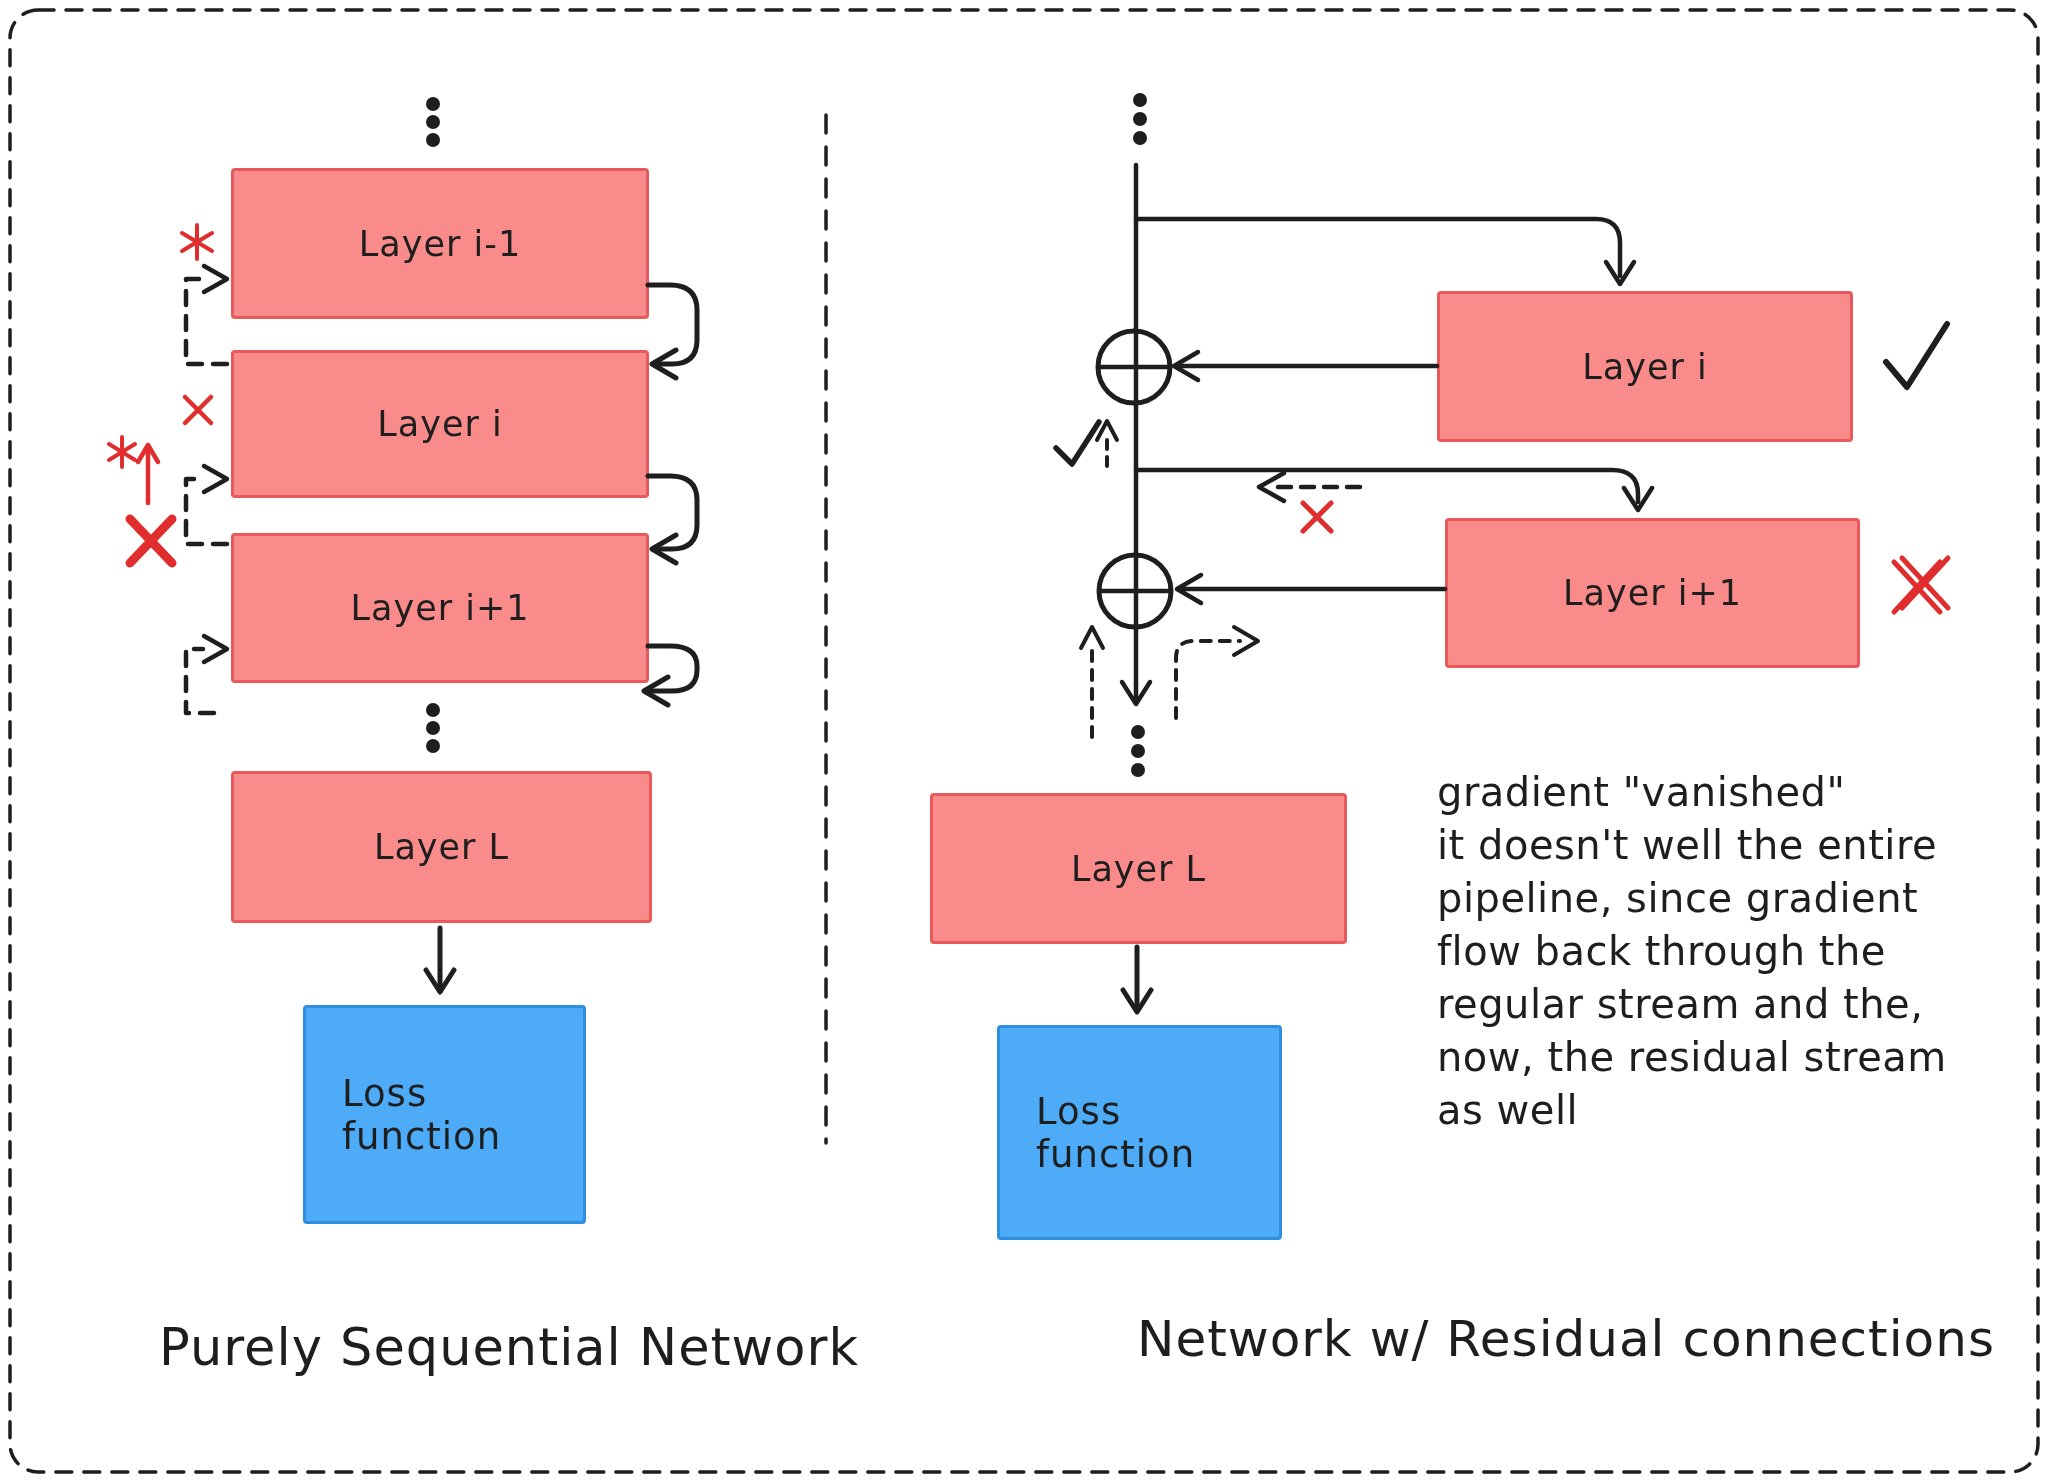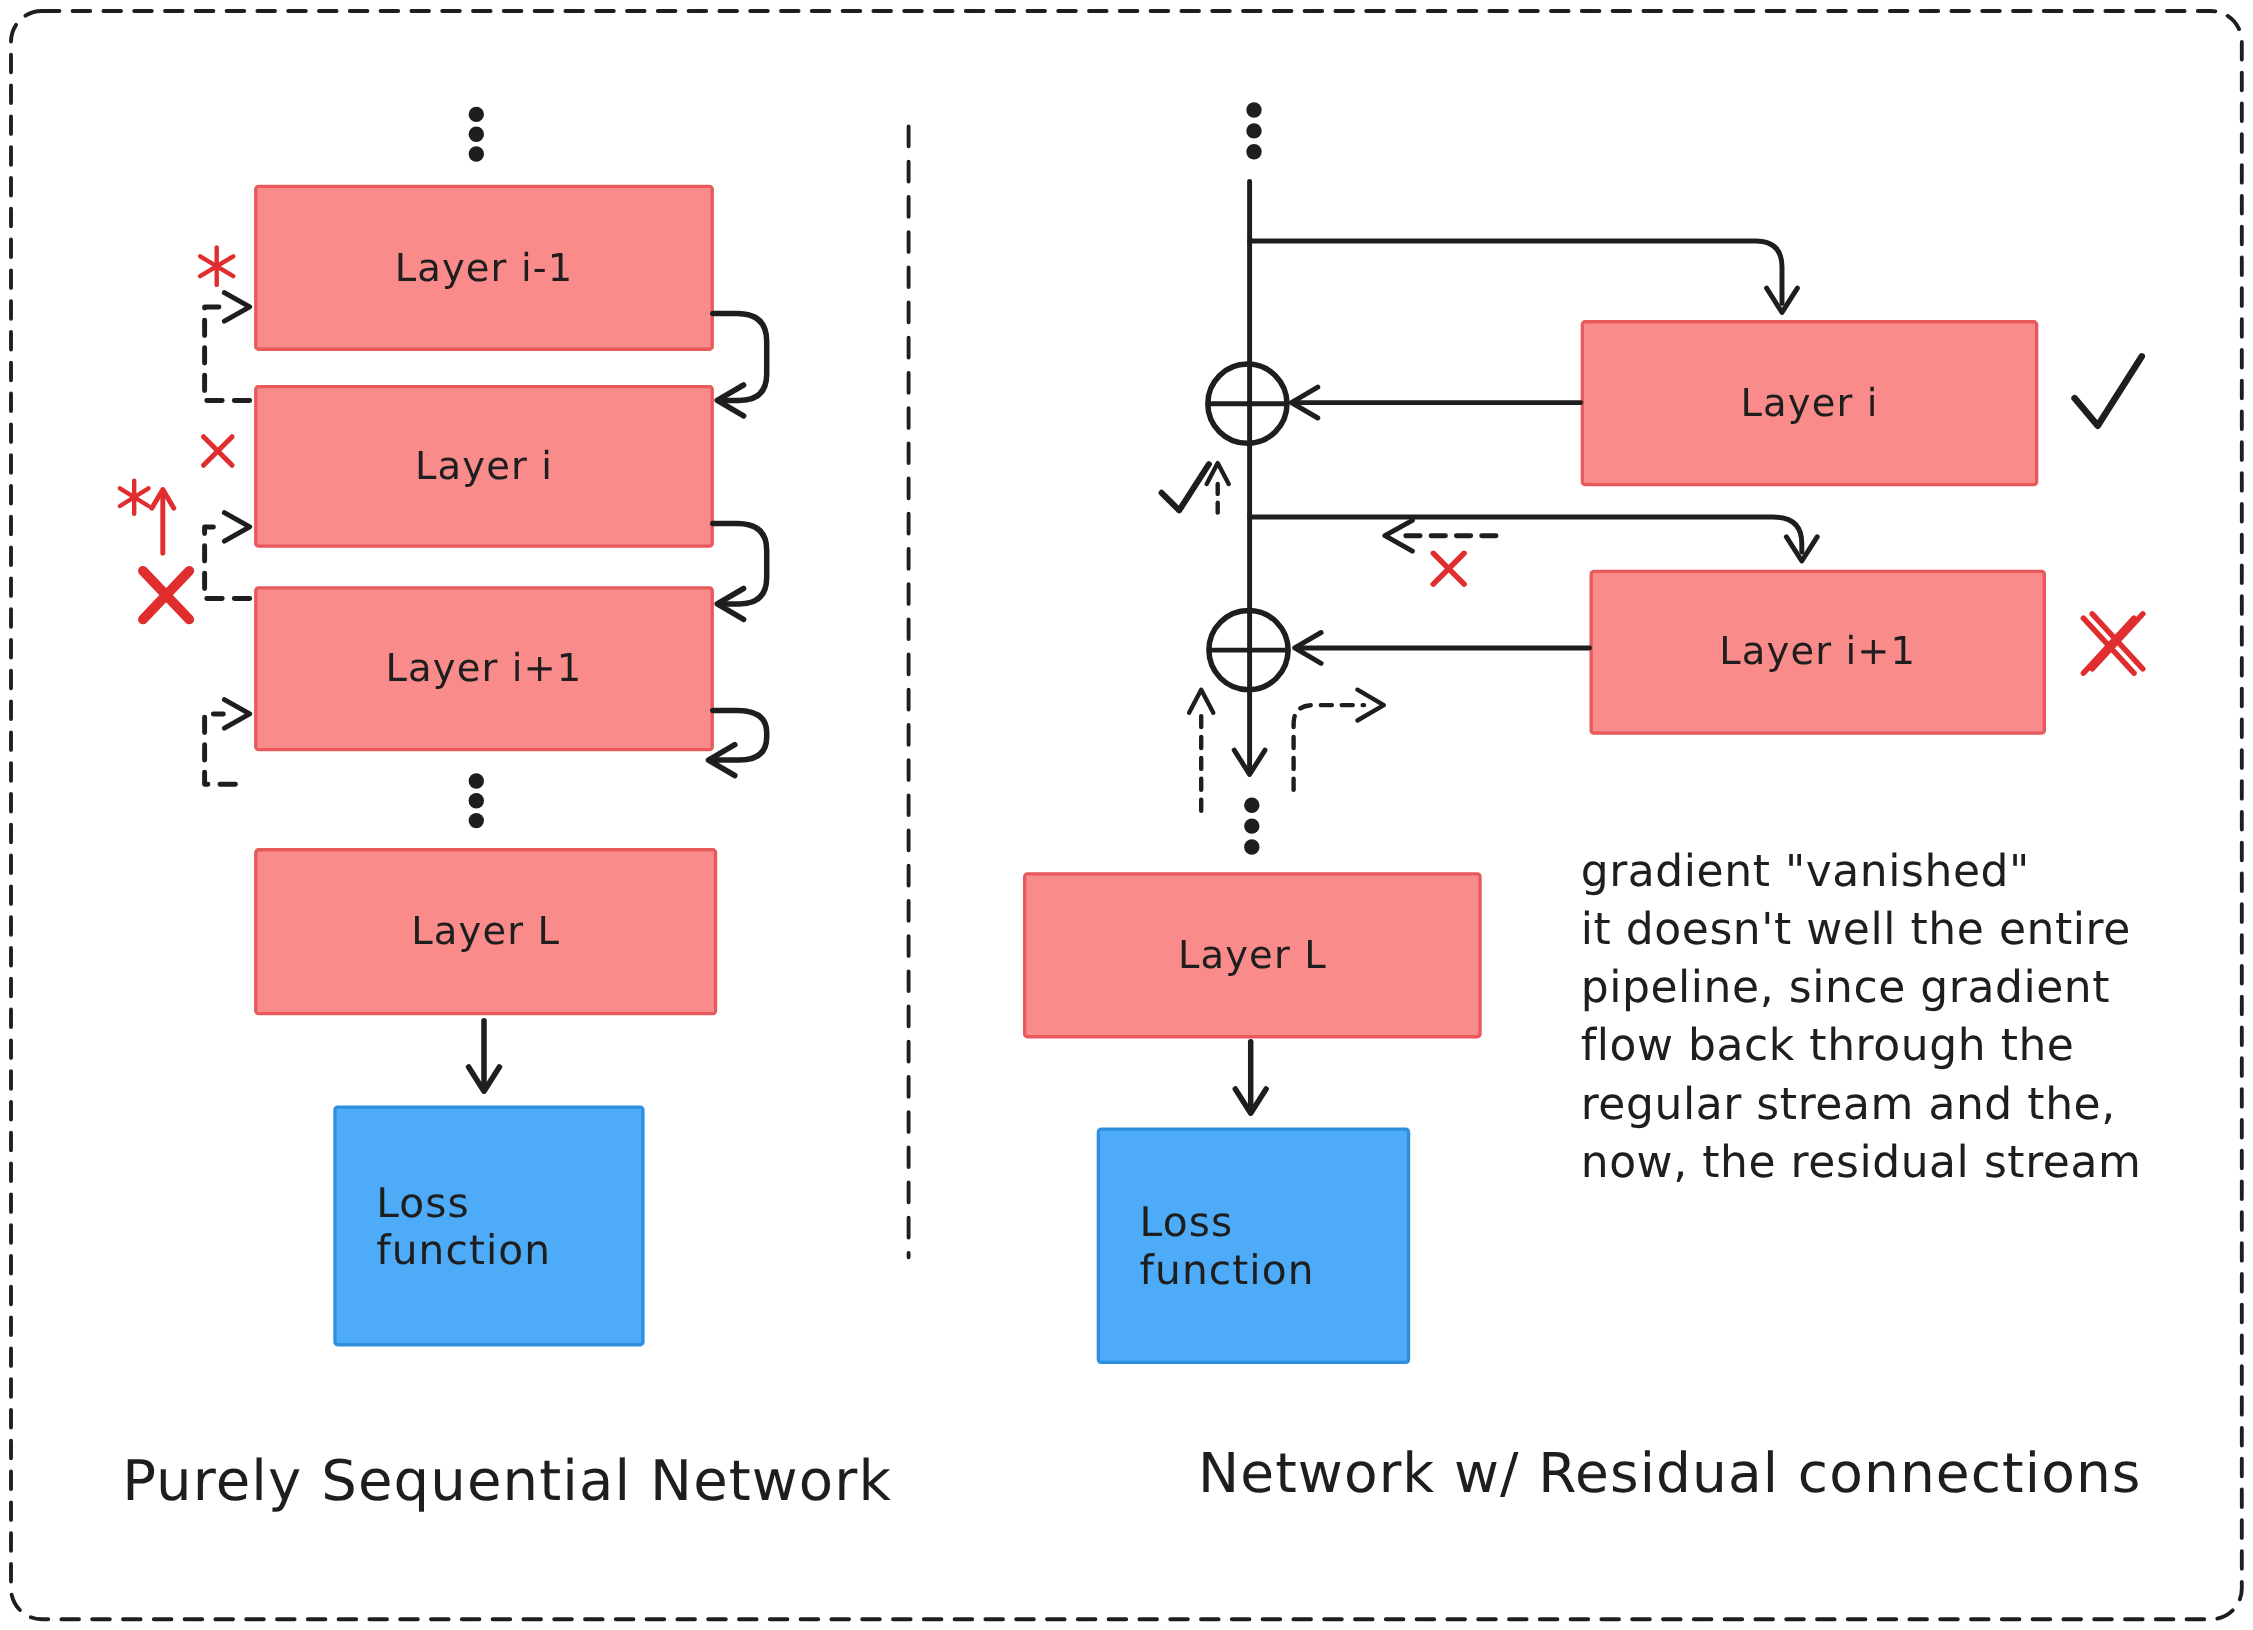--- a/index.html
+++ b/index.html
@@ -19,21 +19,21 @@
     position:absolute;border-radius:4px;
     display:flex;align-items:center;justify-content:center;
     box-sizing:border-box;z-index:2;
   }
   .box.red{background:var(--layer-fill);border:3.5px solid var(--layer-stroke);}
   .box.blue{background:var(--loss-fill);border:3.5px solid var(--loss-stroke);}
   .box-label{font-size:35px;letter-spacing:1px;color:var(--ink);}
   .loss-label{font-size:37px;letter-spacing:1px;color:var(--ink);margin-left:36px;}
   .caption{
     position:absolute;z-index:2;text-align:center;
-    font-size:51px;letter-spacing:1px;color:var(--ink);
+    font-size:51px;letter-spacing:1px;color:var(--ink);margin-left:48px;
   }
   .note{
     position:absolute;left:1437px;top:766px;width:600px;z-index:2;
     font-size:40px;line-height:53px;letter-spacing:0.5px;color:var(--ink);
   }
   svg.wires{position:absolute;left:0;top:0;z-index:5;pointer-events:none;}
   .ink{stroke:var(--ink);fill:none;stroke-linecap:round;stroke-linejoin:round;}
   .red{stroke:var(--alert);fill:none;stroke-linecap:round;stroke-linejoin:round;}
   .dot{fill:var(--ink);stroke:none;}
   .node{fill:#fff;stroke:var(--ink);}
@@ -74,20 +74,21 @@
   </div>
   <div class="caption" style="left:1078px;top:1310px;width:880px;font-size:50px;">Network w/ Residual connections</div>
 
   <div class="note">
     <div>gradient "vanished"</div>
     <div>it doesn't well the entire</div>
     <div>pipeline, since gradient</div>
     <div>flow back through the</div>
     <div>regular stream and the,</div>
     <div>now, the residual stream</div>
+    <div>as well</div>
   </div>
 
   <svg class="wires" width="2048" height="1482" viewBox="0 0 2048 1482">
 
     <rect x="10" y="10" width="2028" height="1462" rx="28" class="ink" stroke-width="3.5" stroke-dasharray="16 12"></rect>
 
     <path d="M 826 115 V 1143" class="ink" stroke-width="3.5" stroke-dasharray="18 14"></path>
 
     <g class="dot">
       <circle cx="433" cy="104" r="7"></circle>

